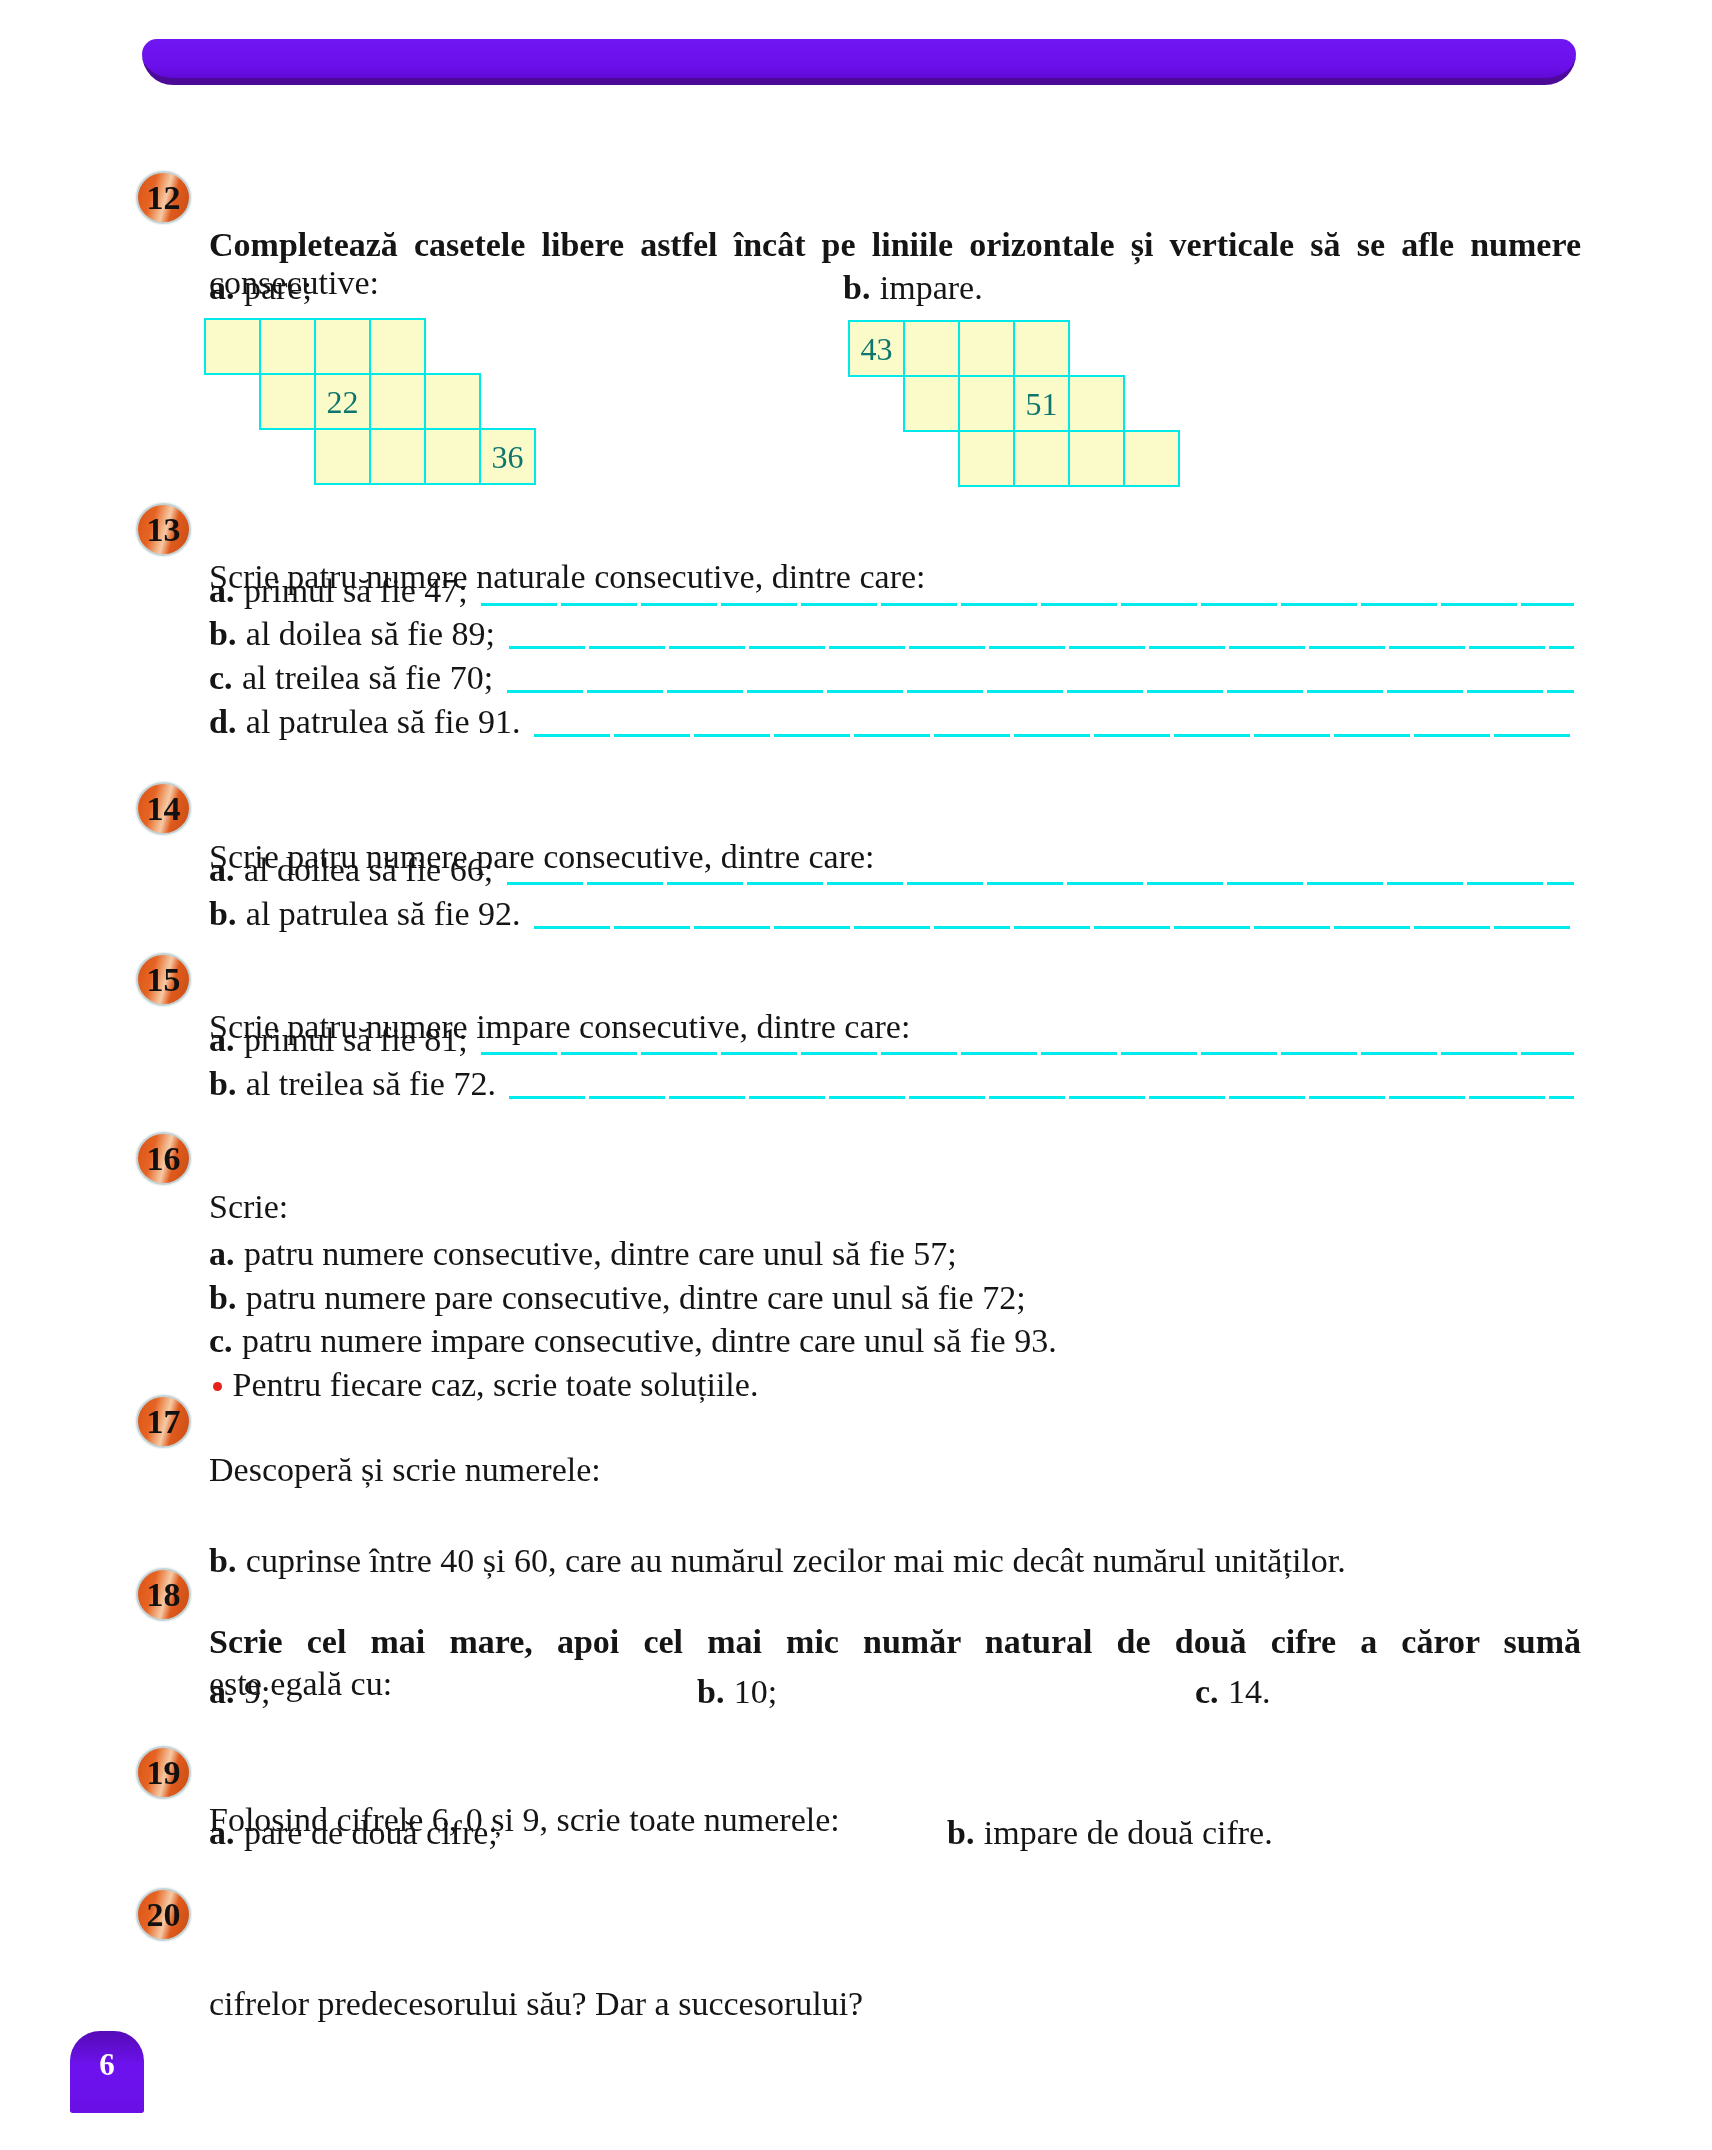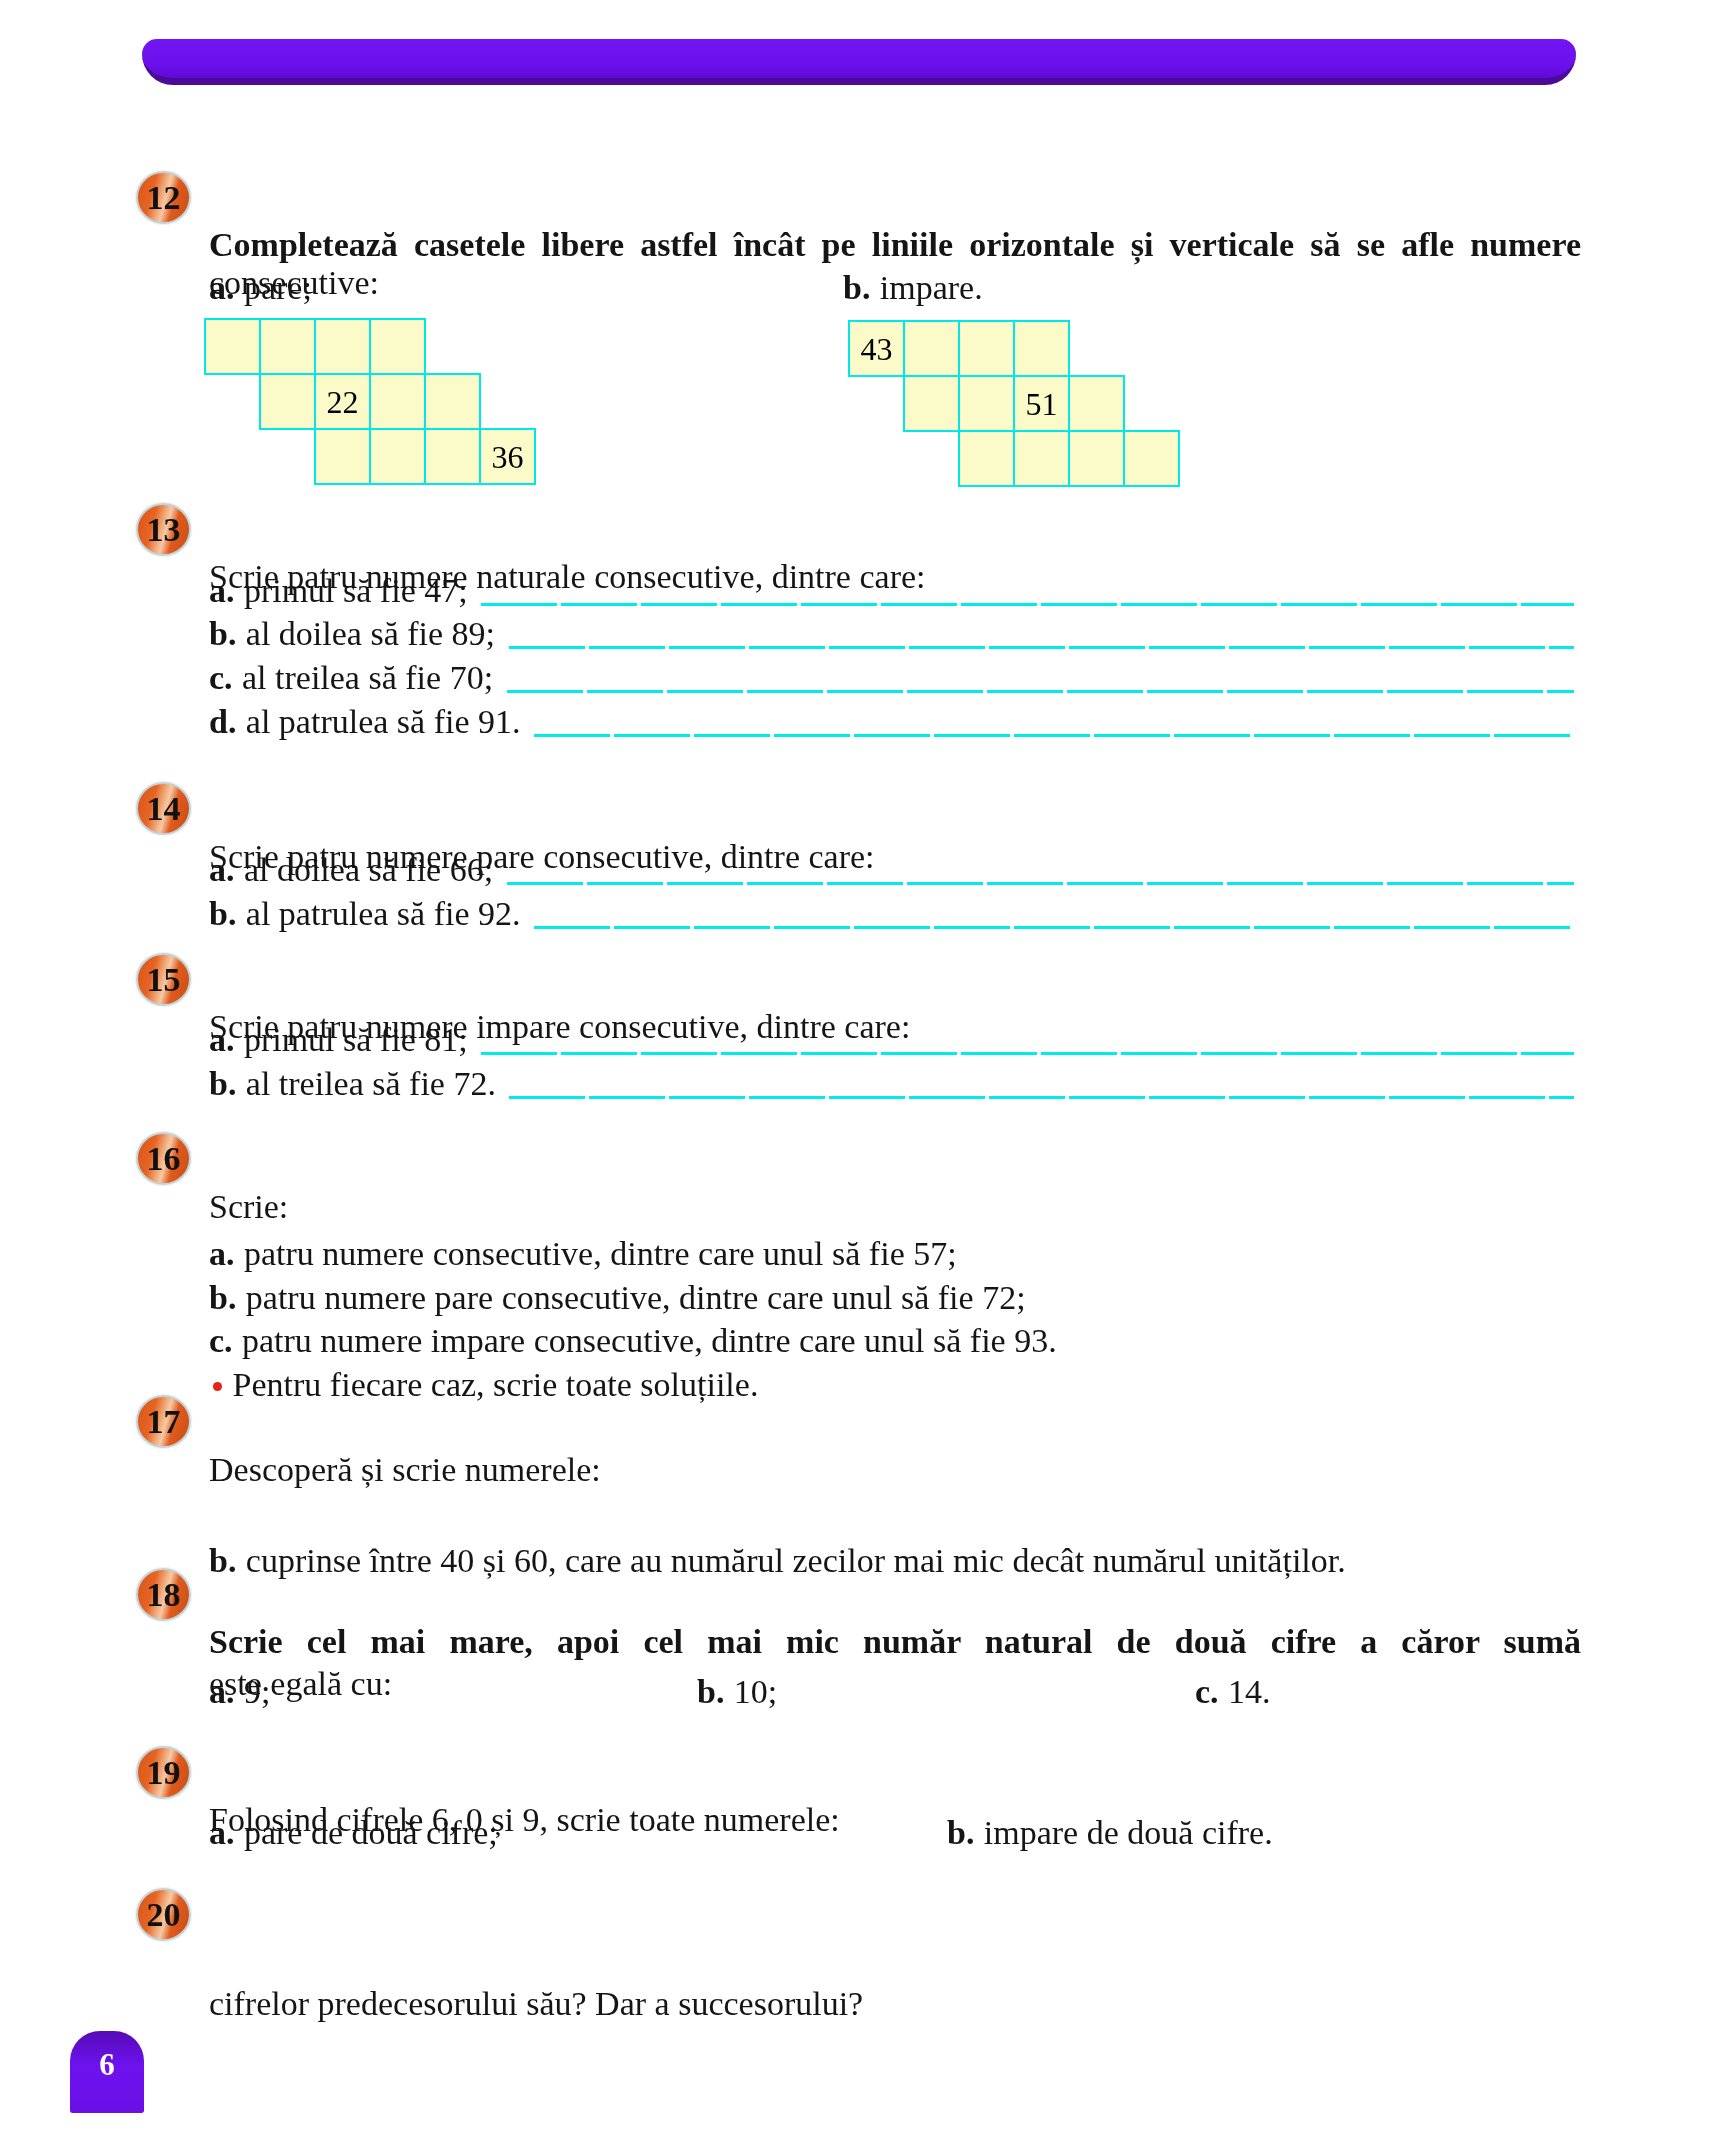--- a/index.html
+++ b/index.html
@@ -32,21 +32,21 @@
            background:repeating-linear-gradient(90deg,#00ebeb 0 76px,rgba(0,0,0,0) 76px 80px);}
 
   
   .cols{position:absolute;left:209px;width:1372px;line-height:40px;}
   .cols .col{position:absolute;top:0;white-space:nowrap;}
 
   
   .grid{position:absolute;}
   .cell{position:absolute;left:calc(var(--c)*55px);top:calc(var(--r)*55px);
         width:57px;height:57px;box-sizing:border-box;border:2px solid #00e9e9;
-        background:#fbfbca;text-align:center;line-height:54px;font-size:32px;color:#000000;}
+        background:#fbfbca;text-align:center;line-height:54px;font-size:32px;color:#0f766e;}
 
   
   .dot{display:inline-block;width:8.8px;height:8.8px;border-radius:50%;background:#e6231b;
        margin:0 10.8px 3.4px 4px;vertical-align:middle;}
 
   
   .pagetab{position:absolute;left:70px;top:2031px;width:74px;height:82px;
            background:linear-gradient(180deg,#560bb6 0%,#6d12ee 42%,#6a10e6 100%);
            border-radius:30px 30px 2.7px 2.7px;
            display:flex;align-items:flex-start;justify-content:center;}

